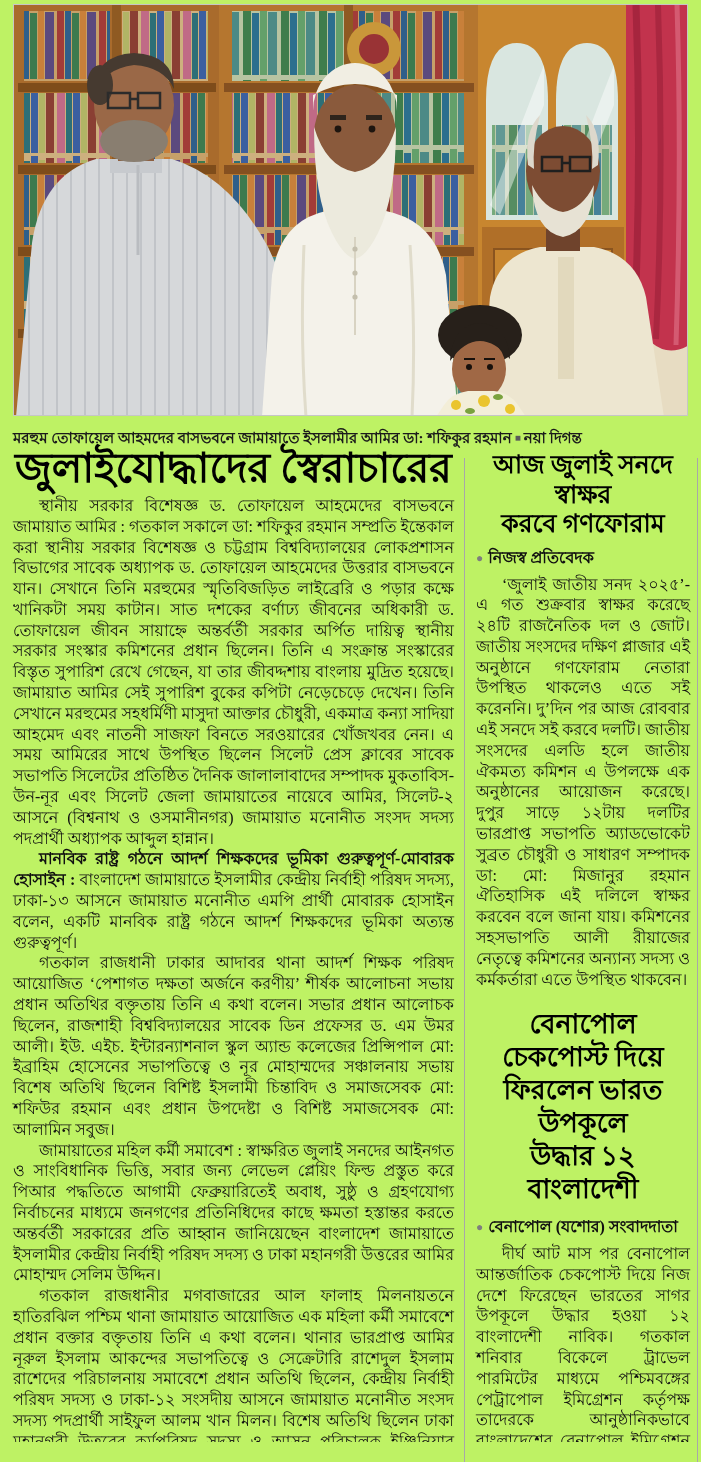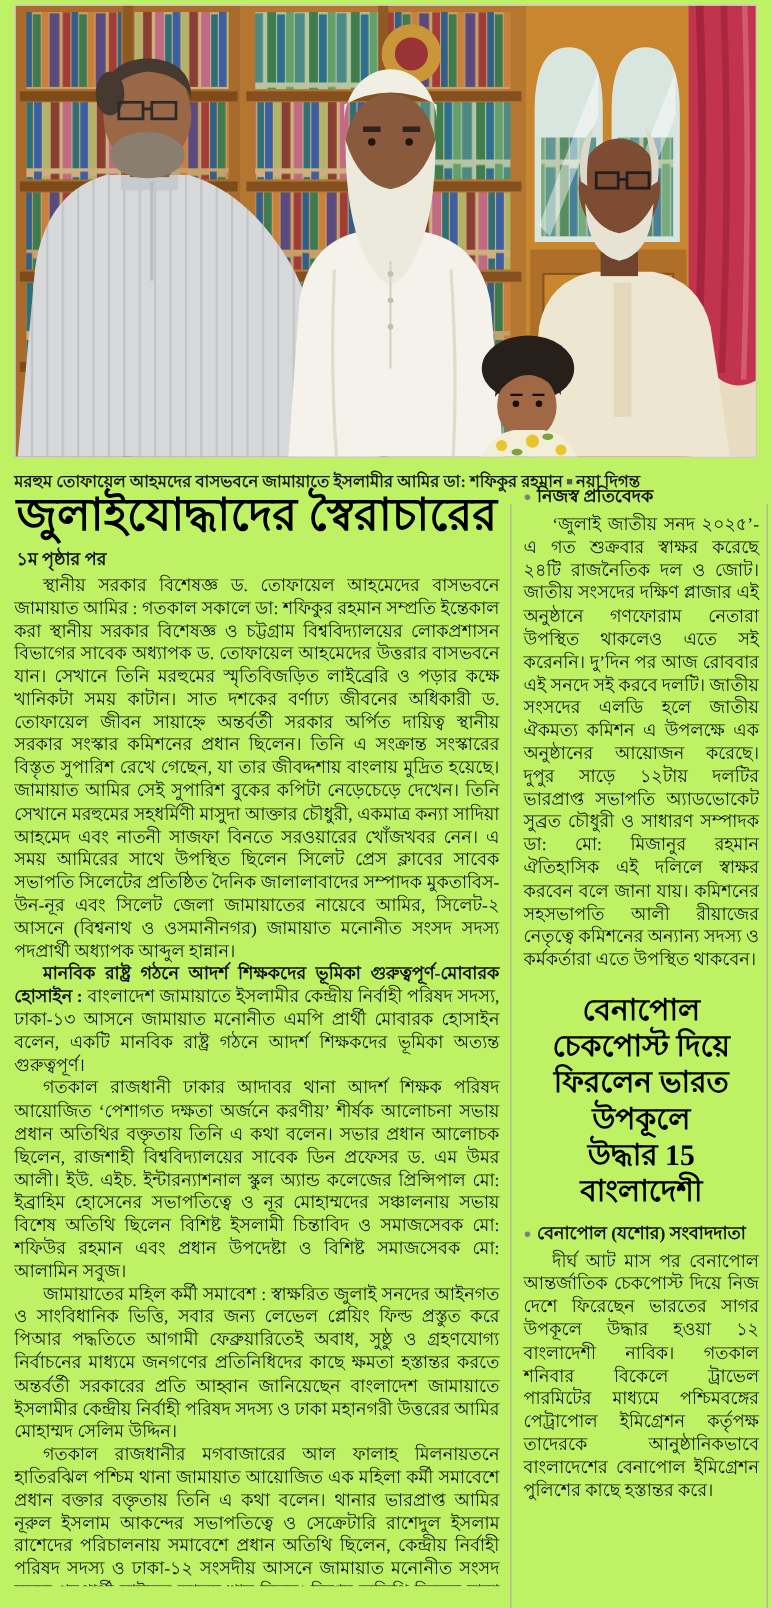--- a/index.html
+++ b/index.html
@@ -195,41 +195,42 @@
     <span>মরহুম তোফায়েল আহমদের বাসভবনে জামায়াতে ইসলামীর আমির ডা: শফিকুর রহমান</span><span class="sq">■</span><span>নয়া দিগন্ত</span>
   </div>
 
   <div class="vdiv mid"></div>
   <div class="vdiv right"></div>
 
   <div class="columns">
 
     <div class="col-left">
       <div class="headline-main">জুলাইযোদ্ধাদের স্বৈরাচারের</div>
-      <div class="cont-note">১ম পৃষ্ঠার পর</div>
       <div class="body-text">
           <p>স্থানীয় সরকার বিশেষজ্ঞ ড. তোফায়েল আহমেদের বাসভবনে জামায়াত আমির : গতকাল সকালে ডা: শফিকুর রহমান সম্প্রতি ইন্তেকাল করা স্থানীয় সরকার বিশেষজ্ঞ ও চট্টগ্রাম বিশ্ববিদ্যালয়ের লোকপ্রশাসন বিভাগের সাবেক অধ্যাপক ড. তোফায়েল আহমেদের উত্তরার বাসভবনে যান। সেখানে তিনি মরহুমের স্মৃতিবিজড়িত লাইব্রেরি ও পড়ার কক্ষে খানিকটা সময় কাটান। সাত দশকের বর্ণাঢ্য জীবনের অধিকারী ড. তোফায়েল জীবন সায়াহ্নে অন্তর্বর্তী সরকার অর্পিত দায়িত্ব স্থানীয় সরকার সংস্কার কমিশনের প্রধান ছিলেন। তিনি এ সংক্রান্ত সংস্কারের বিস্তৃত সুপারিশ রেখে গেছেন, যা তার জীবদ্দশায় বাংলায় মুদ্রিত হয়েছে। জামায়াত আমির সেই সুপারিশ বুকের কপিটা নেড়েচেড়ে দেখেন। তিনি সেখানে মরহুমের সহধর্মিণী মাসুদা আক্তার চৌধুরী, একমাত্র কন্যা সাদিয়া আহমেদ এবং নাতনী সাজফা বিনতে সরওয়ারের খোঁজখবর নেন। এ সময় আমিরের সাথে উপস্থিত ছিলেন সিলেট প্রেস ক্লাবের সাবেক সভাপতি সিলেটের প্রতিষ্ঠিত দৈনিক জালালাবাদের সম্পাদক মুকতাবিস-উন-নূর এবং সিলেট জেলা জামায়াতের নায়েবে আমির, সিলেট-২ আসনে (বিশ্বনাথ ও ওসমানীনগর) জামায়াত মনোনীত সংসদ সদস্য পদপ্রার্থী অধ্যাপক আব্দুল হান্নান।</p>
           <p><b>মানবিক রাষ্ট্র গঠনে আদর্শ শিক্ষকদের ভূমিকা গুরুত্বপূর্ণ-মোবারক হোসাইন : </b>বাংলাদেশ জামায়াতে ইসলামীর কেন্দ্রীয় নির্বাহী পরিষদ সদস্য, ঢাকা-১৩ আসনে জামায়াত মনোনীত এমপি প্রার্থী মোবারক হোসাইন বলেন, একটি মানবিক রাষ্ট্র গঠনে আদর্শ শিক্ষকদের ভূমিকা অত্যন্ত গুরুত্বপূর্ণ।</p>
           <p>গতকাল রাজধানী ঢাকার আদাবর থানা আদর্শ শিক্ষক পরিষদ আয়োজিত ‘পেশাগত দক্ষতা অর্জনে করণীয়’ শীর্ষক আলোচনা সভায় প্রধান অতিথির বক্তৃতায় তিনি এ কথা বলেন। সভার প্রধান আলোচক ছিলেন, রাজশাহী বিশ্ববিদ্যালয়ের সাবেক ডিন প্রফেসর ড. এম উমর আলী। ইউ. এইচ. ইন্টারন্যাশনাল স্কুল অ্যান্ড কলেজের প্রিন্সিপাল মো: ইব্রাহিম হোসেনের সভাপতিত্বে ও নূর মোহাম্মদের সঞ্চালনায় সভায় বিশেষ অতিথি ছিলেন বিশিষ্ট ইসলামী চিন্তাবিদ ও সমাজসেবক মো: শফিউর রহমান এবং প্রধান উপদেষ্টা ও বিশিষ্ট সমাজসেবক মো: আলামিন সবুজ।</p>
           <p>জামায়াতের মহিল কর্মী সমাবেশ : স্বাক্ষরিত জুলাই সনদের আইনগত ও সাংবিধানিক ভিত্তি, সবার জন্য লেভেল প্লেয়িং ফিল্ড প্রস্তুত করে পিআর পদ্ধতিতে আগামী ফেব্রুয়ারিতেই অবাধ, সুষ্ঠু ও গ্রহণযোগ্য নির্বাচনের মাধ্যমে জনগণের প্রতিনিধিদের কাছে ক্ষমতা হস্তান্তর করতে অন্তর্বর্তী সরকারের প্রতি আহ্বান জানিয়েছেন বাংলাদেশ জামায়াতে ইসলামীর কেন্দ্রীয় নির্বাহী পরিষদ সদস্য ও ঢাকা মহানগরী উত্তরের আমির মোহাম্মদ সেলিম উদ্দিন।</p>
           <p>গতকাল রাজধানীর মগবাজারের আল ফালাহ মিলনায়তনে হাতিরঝিল পশ্চিম থানা জামায়াত আয়োজিত এক মহিলা কর্মী সমাবেশে প্রধান বক্তার বক্তৃতায় তিনি এ কথা বলেন। থানার ভারপ্রাপ্ত আমির নূরুল ইসলাম আকন্দের সভাপতিত্বে ও সেক্রেটারি রাশেদুল ইসলাম রাশেদের পরিচালনায় সমাবেশে প্রধান অতিথি ছিলেন, কেন্দ্রীয় নির্বাহী পরিষদ সদস্য ও ঢাকা-১২ সংসদীয় আসনে জামায়াত মনোনীত সংসদ সদস্য পদপ্রার্থী সাইফুল আলম খান মিলন। বিশেষ অতিথি ছিলেন ঢাকা মহানগরী উত্তরের কর্মপরিষদ সদস্য ও আসন পরিচালক ইঞ্জিনিয়ার নোমান আহমেদী। উপস্থিত ছিলেন থানা কর্মপরিষদ সদস্য গোলাম মাওলা ও আকতার হোসেন প্রমুখ।</p>
         </div>
     </div>
 
     <div class="col-right">
+      <div class="headline-r1">আজ জুলাই সনদে স্বাক্ষর
+করবে গণফোরাম</div>
       <div class="byline">
         <span class="dot">●</span><span>নিজস্ব প্রতিবেদক</span>
       </div>
       <div class="body-text">
           <p>‘জুলাই জাতীয় সনদ ২০২৫’-এ গত শুক্রবার স্বাক্ষর করেছে ২৪টি রাজনৈতিক দল ও জোট। জাতীয় সংসদের দক্ষিণ প্লাজার এই অনুষ্ঠানে গণফোরাম নেতারা উপস্থিত থাকলেও এতে সই করেননি। দু’দিন পর আজ রোববার এই সনদে সই করবে দলটি। জাতীয় সংসদের এলডি হলে জাতীয় ঐকমত্য কমিশন এ উপলক্ষে এক অনুষ্ঠানের আয়োজন করেছে। দুপুর সাড়ে ১২টায় দলটির ভারপ্রাপ্ত সভাপতি অ্যাডভোকেট সুব্রত চৌধুরী ও সাধারণ সম্পাদক ডা: মো: মিজানুর রহমান ঐতিহাসিক এই দলিলে স্বাক্ষর করবেন বলে জানা যায়। কমিশনের সহসভাপতি আলী রীয়াজের নেতৃত্বে কমিশনের অন্যান্য সদস্য ও কর্মকর্তারা এতে উপস্থিত থাকবেন।</p>
         </div>
 
       <div class="headline-r2">বেনাপোল চেকপোস্ট দিয়ে
 ফিরলেন ভারত উপকূলে
-উদ্ধার 15 বাংলাদেশী</div>
+উদ্ধার ১২ বাংলাদেশী</div>
       <div class="byline">
         <span class="dot">●</span><span>বেনাপোল (যশোর) সংবাদদাতা</span>
       </div>
       <div class="body-text">
           <p>দীর্ঘ আট মাস পর বেনাপোল আন্তর্জাতিক চেকপোস্ট দিয়ে নিজ দেশে ফিরেছেন ভারতের সাগর উপকূলে উদ্ধার হওয়া ১২ বাংলাদেশী নাবিক। গতকাল শনিবার বিকেলে ট্রাভেল পারমিটের মাধ্যমে পশ্চিমবঙ্গের পেট্রাপোল ইমিগ্রেশন কর্তৃপক্ষ তাদেরকে আনুষ্ঠানিকভাবে বাংলাদেশের বেনাপোল ইমিগ্রেশন পুলিশের কাছে হস্তান্তর করে।</p>
         </div>
     </div>
 
   </div>
 </div>

